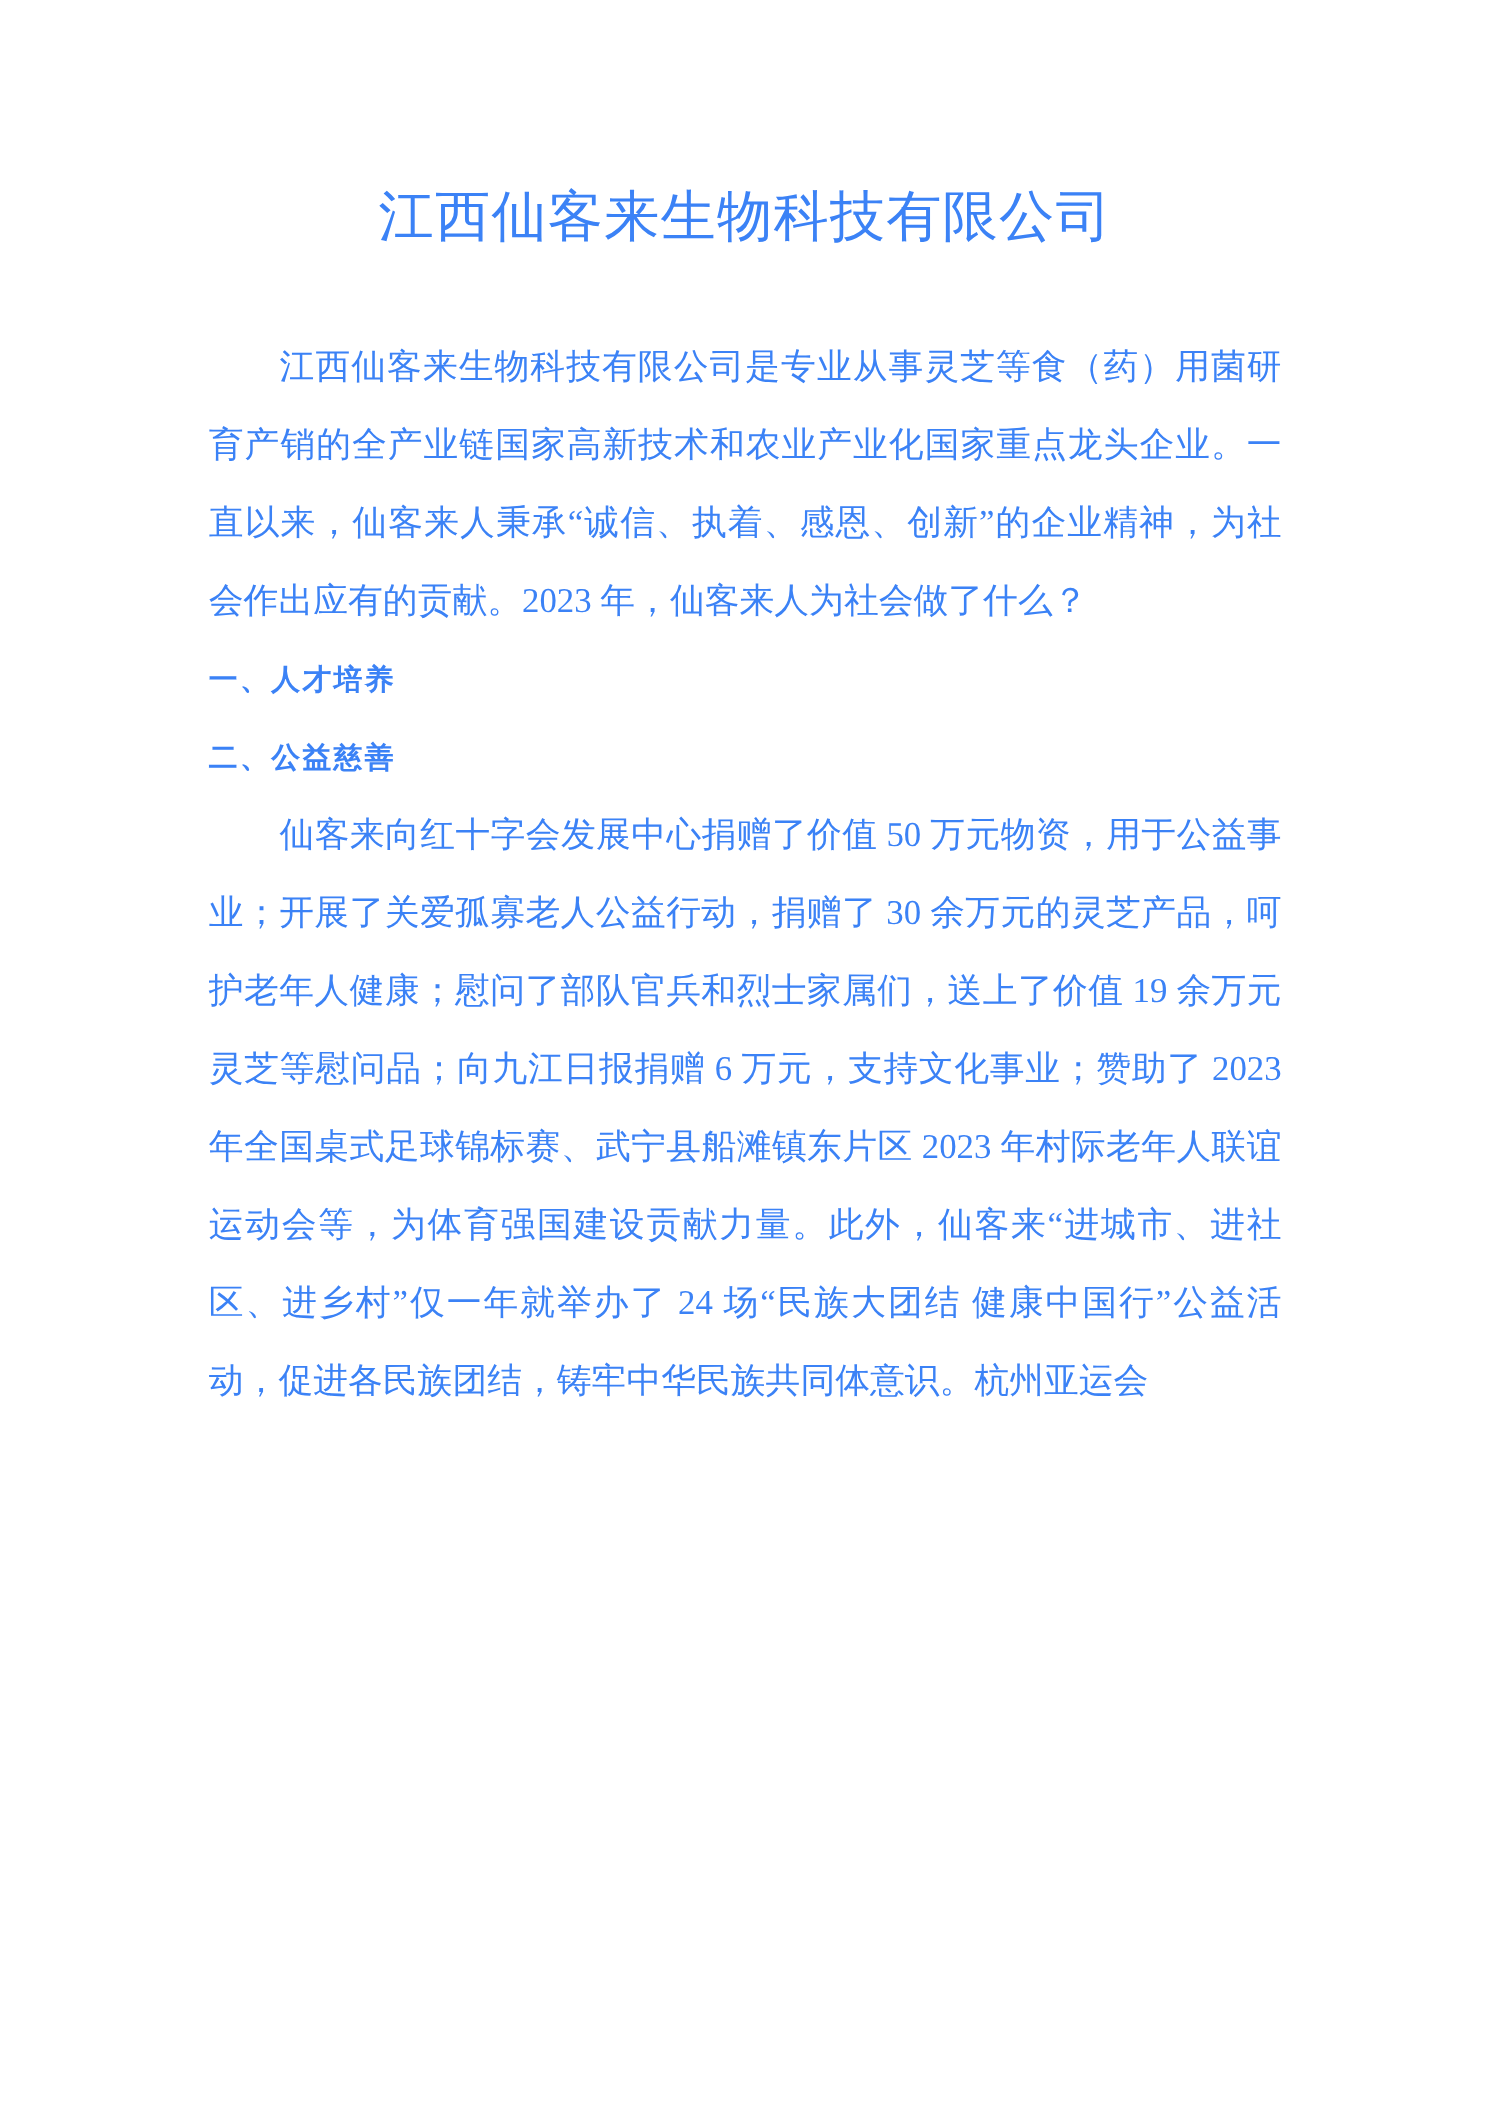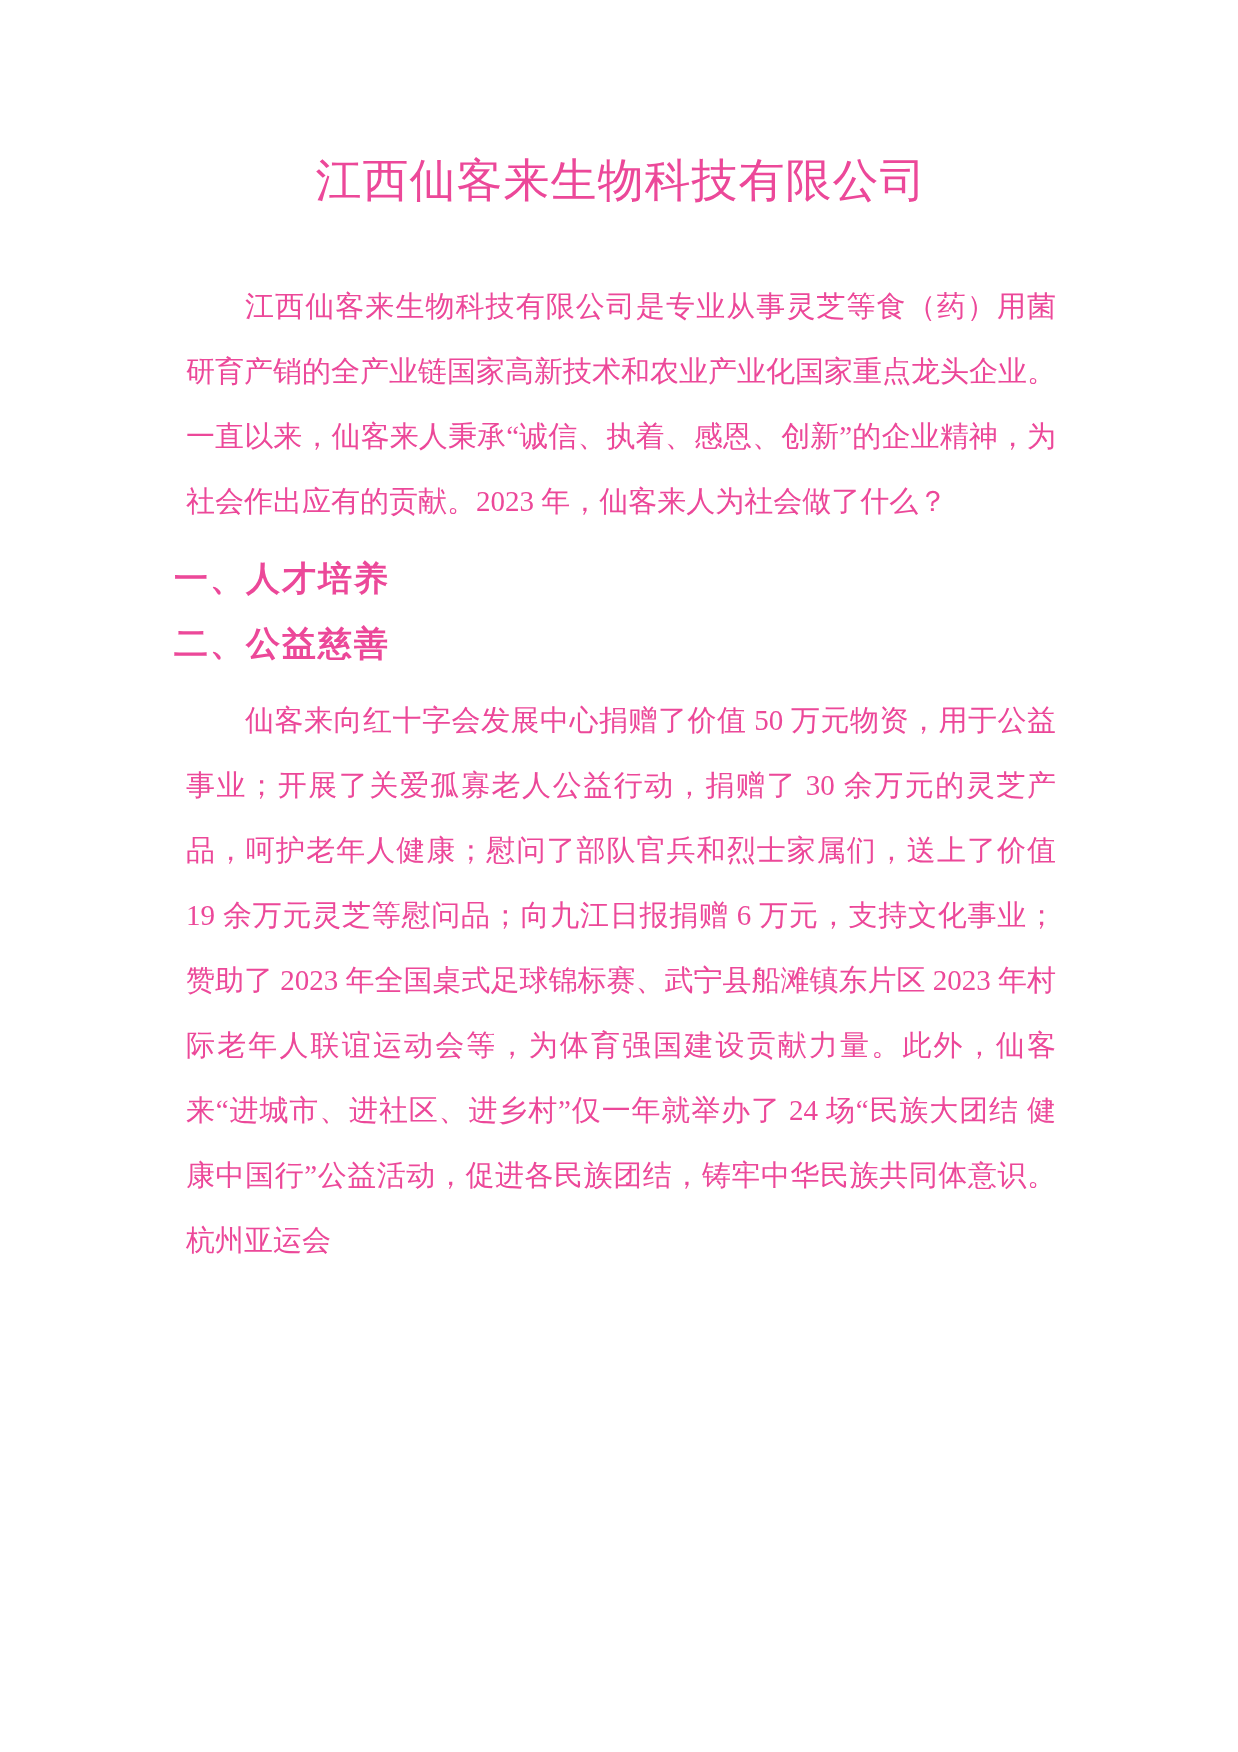--- a/index.html
+++ b/index.html
@@ -6,21 +6,21 @@
     margin: 0;
     padding: 0;
     background: #ffffff;
   }
   .page {
     position: relative;
     width: 1238px;
     height: 1641px;
     background: #ffffff;
     overflow: hidden;
-    color: #ec4899;
+    color: #3b82f6;
     font-family: "Liberation Serif", "DejaVu Serif", serif;
   }
   .doc {
     padding: 148px 170px 0 174px; 
   }
   .title-block {
     text-align: center;
   }
   .title-line {
     font-size: 46px;
@@ -29,26 +29,26 @@
     white-space: nowrap;
     letter-spacing: 1px;
   }
   .body-block {
     margin-top: 60px;
     font-size: 29px;
     line-height: 65px;
     text-align: justify;
   }
   .para {
-    margin: 12px;
+    margin: 0;
     text-indent: 59px; 
   }
   .heading {
     margin: 0;
-    font-size: 34px;
+    font-size: 24px;
     line-height: 65px;
     font-weight: bold;
     font-family: "Liberation Sans", "DejaVu Sans", sans-serif;
     text-indent: 0;
     letter-spacing: 2px;
   }
 </style>
 </head>
 <body>
 

